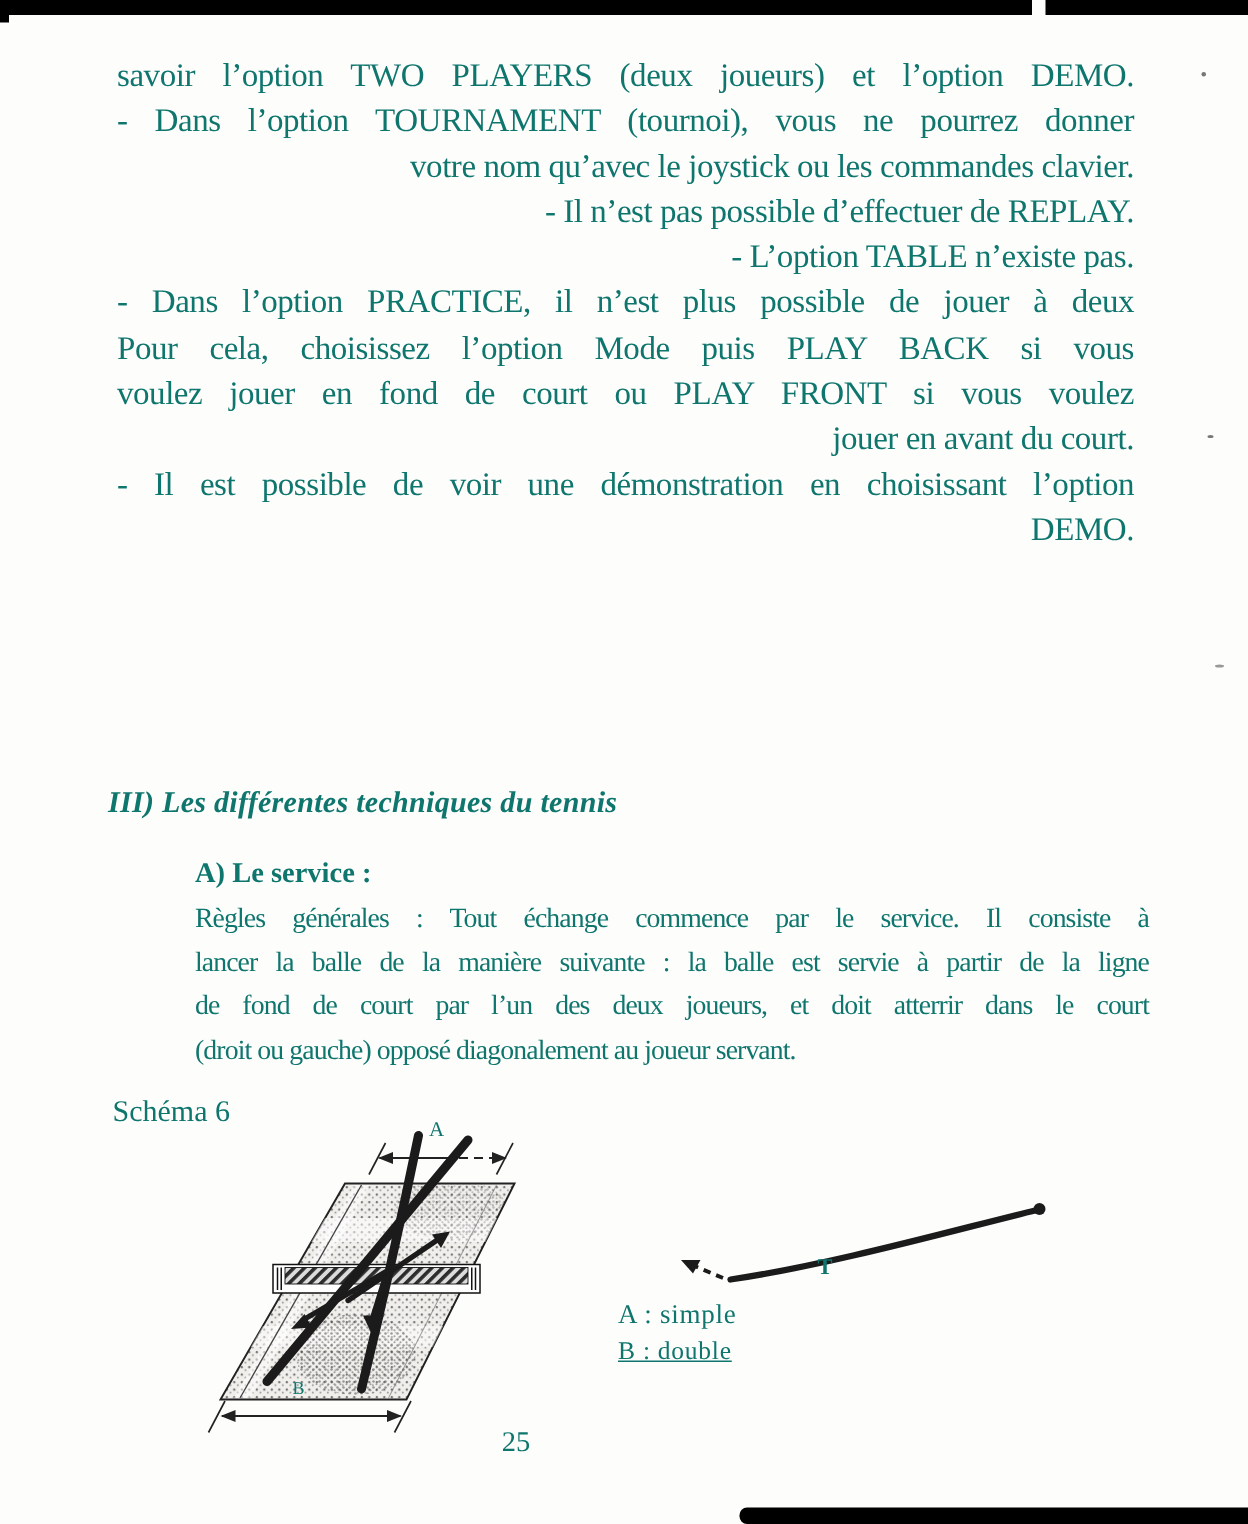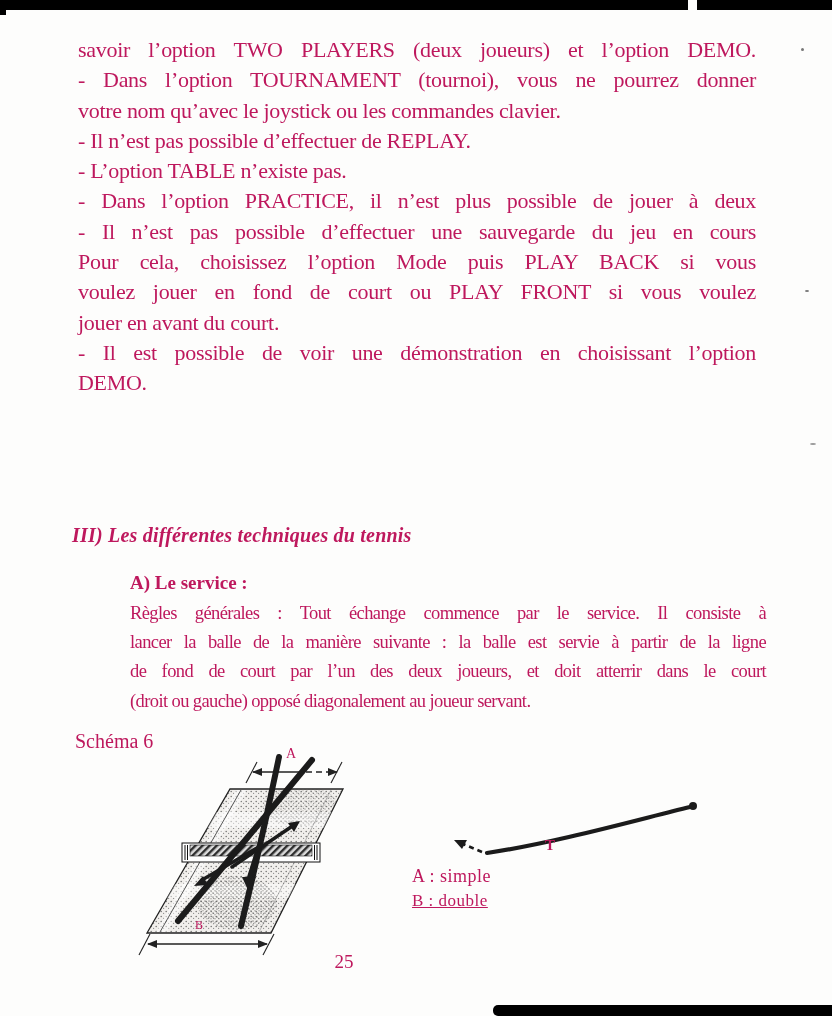--- a/index.html
+++ b/index.html
@@ -1,30 +1,30 @@
 <!DOCTYPE html>
 <html><head>
 <meta charset="utf-8">
 <style>
   html,body{margin:0;padding:0;}
   body{background:#e9e9e9;}
   #page{
     position:relative;width:832px;height:1016px;margin:0 auto;
     background:#fdfdfc;overflow:hidden;
-    font-family:"Liberation Serif","DejaVu Serif",serif;color:#be185d;
+    font-family:"Liberation Serif","DejaVu Serif",serif;color:#0f766e;
   }
   
   .bar{position:absolute;background:#000;}
   .speck{position:absolute;background:#777;border-radius:50%;}
   
   .body-text{
     position:absolute;left:78px;top:35px;width:678px;
     font-size:22px;line-height:30.3px;letter-spacing:-0.3px;
   }
-  .body-text .line{height:30.3px;white-space:nowrap;}
+  .body-text .line{height:30.3px;white-space:nowrap;text-align:right;}
   .body-text .line.just{white-space:normal;text-align:justify;text-align-last:justify;}
   .section-heading{
     position:absolute;left:72px;top:524px;
     font-size:20px;font-weight:bold;font-style:italic;letter-spacing:0.2px;
   }
   .subsection-heading{
     position:absolute;left:130px;top:572px;
     font-size:19px;font-weight:bold;
   }
   .subsection-paragraph{
@@ -56,21 +56,20 @@
   <div class="speck" style="left:805px;top:290px;width:4px;height:2px;"></div>
   <div class="speck" style="left:810px;top:443px;width:6px;height:2px;background:#999;"></div>
 
   <div class="body-text">
     <div class="line just">savoir l’option TWO PLAYERS (deux joueurs) et l’option DEMO.</div>
     <div class="line just">- Dans l’option TOURNAMENT (tournoi), vous ne pourrez donner</div>
     <div class="line">votre nom qu’avec le joystick ou les commandes clavier.</div>
     <div class="line">- Il n’est pas possible d’effectuer de REPLAY.</div>
     <div class="line">- L’option TABLE n’existe pas.</div>
     <div class="line just">- Dans l’option PRACTICE, il n’est plus possible de jouer à deux</div>
-    <div class="line just">- Il n’est pas possible d’effectuer une sauvegarde du jeu en cours</div>
     <div class="line just">Pour cela, choisissez l’option Mode puis PLAY BACK si vous</div>
     <div class="line just">voulez jouer en fond de court ou PLAY FRONT si vous voulez</div>
     <div class="line">jouer en avant du court.</div>
     <div class="line just">- Il est possible de voir une démonstration en choisissant l’option</div>
     <div class="line">DEMO.</div>
   </div>
 
   <div class="section-heading">III) Les différentes techniques du tennis</div>
   <div class="subsection-heading">A) Le service :</div>
 

